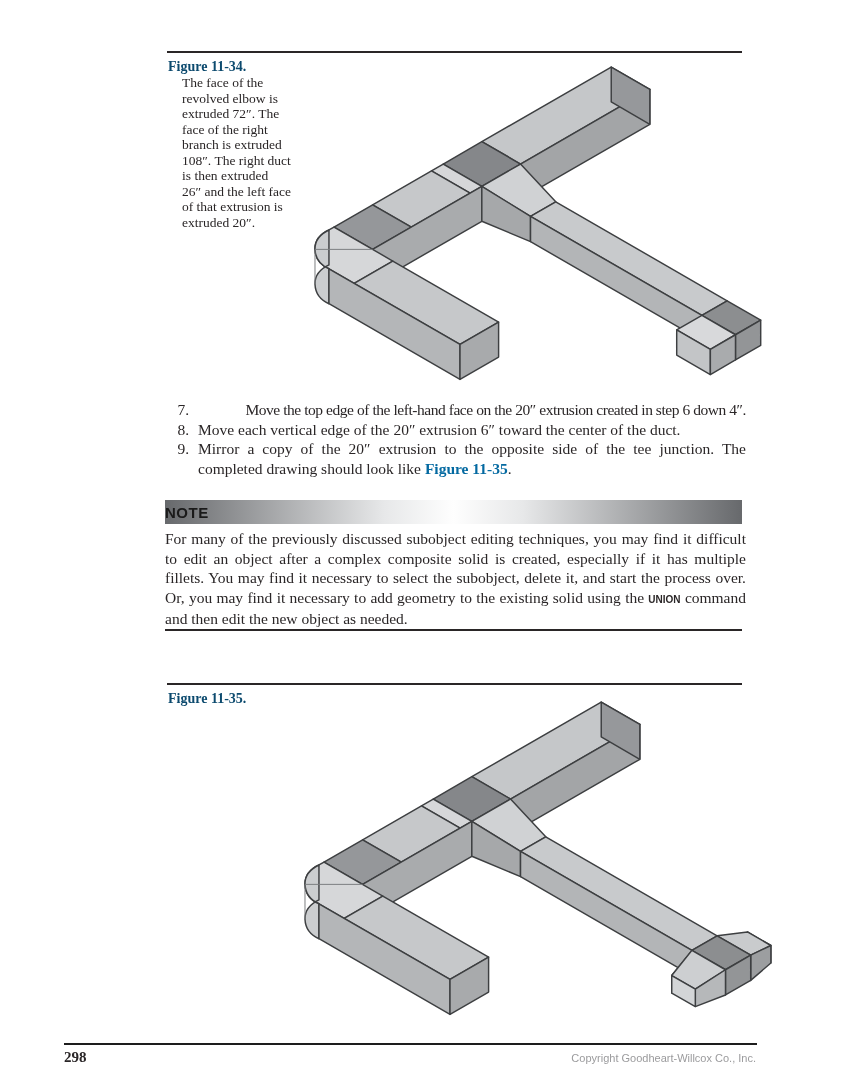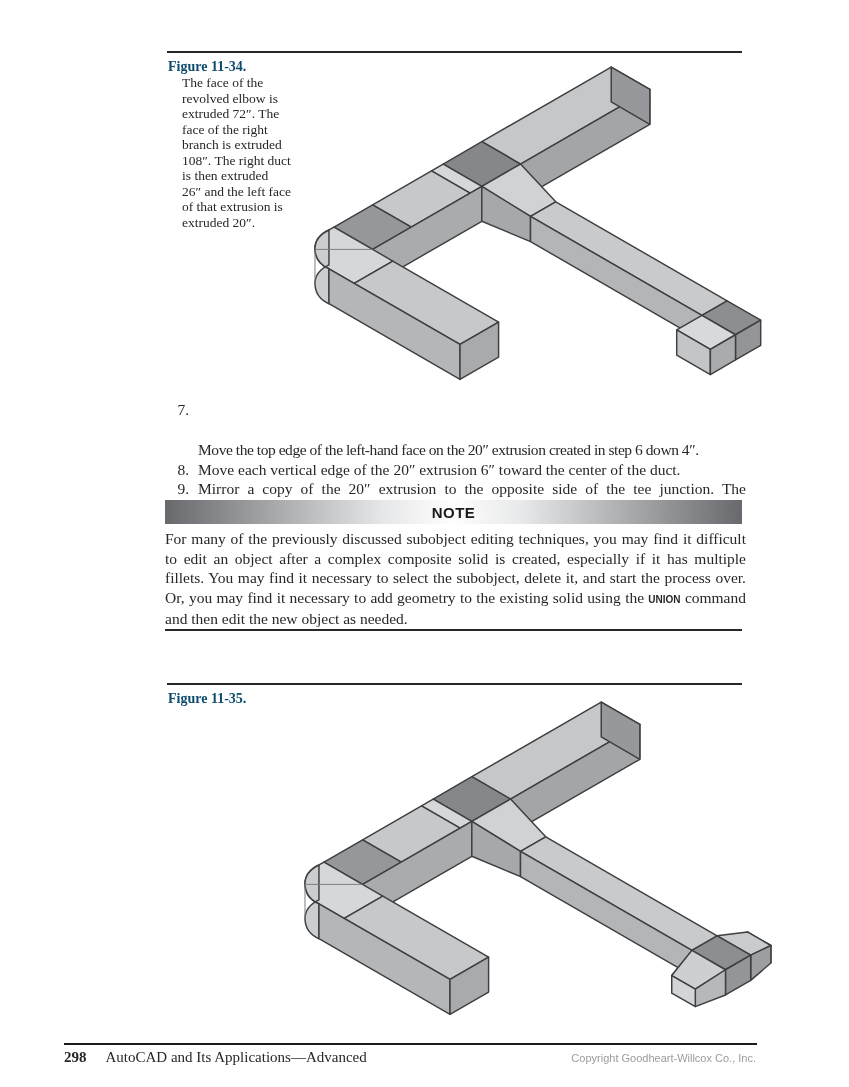--- a/index.html
+++ b/index.html
@@ -13,27 +13,27 @@
   .rule{background:#2a2627;height:2px;}
   
   .fig-caption{width:134px;font-size:13.5px;line-height:15.5px;}
   .fig-label{font-weight:bold;color:#0c4a6e;font-size:14px;line-height:16px;}
   .fig-text{white-space:pre-line;margin-left:14px;}
   
   .steps{left:170px;top:400px;width:576px;font-size:15.5px;line-height:19.5px;}
   .step-row{display:flex;align-items:flex-start;}
   .step-num{width:19px;text-align:right;flex:0 0 19px;}
   .step-body{margin-left:9px;flex:1;text-align:justify;}
-  .step-body.one-line{white-space:nowrap;letter-spacing:-0.45px;text-align:left;margin-top:40px;}
+  .step-body.one-line{white-space:nowrap;letter-spacing:-0.45px;text-align:right;}
   .fig-ref{font-weight:bold;color:#0369a1;}
   
   .note-banner{
     left:165px;top:500px;width:577px;height:24px;
     background:linear-gradient(90deg,#67696c 0%,#e7e8e9 38%,#fefefe 50%,#e7e8e9 62%,#67696c 100%);
-    display:flex;align-items:center;justify-content:center;
+    display:flex;align-items:center;justify-content:flex-start;
   }
   .note-title{
     font-family:"Liberation Sans", sans-serif;font-weight:bold;
     font-size:15px;color:#1a1a1a;letter-spacing:0.5px;
   }
   .note-par{
     left:165px;top:529px;width:581px;
     font-size:15.5px;line-height:19.6px;text-align:justify;
   }
   .cmd{font-family:"Liberation Sans", sans-serif;font-weight:bold;font-size:10px;}
@@ -154,15 +154,14 @@
       <polygon points="-5.2,7 129.9,85 129.9,121 -5.2,43" fill="#b4b6b8" stroke="#3d3f41" stroke-width="1.5" stroke-linejoin="round"></polygon>
       <polygon points="129.9,85 169.7,62 169.7,98 129.9,121" fill="#a8aaac" stroke="#3d3f41" stroke-width="1.5" stroke-linejoin="round"></polygon>
       <path d="M39.8,-13 L-19.6,-13" fill="none" stroke="#7a7c7e" stroke-width="1" stroke-linejoin="round"></path>
       <path d="M-19.6,-13 L-19.6,23" fill="none" stroke="#7a7c7e" stroke-width="1" stroke-linejoin="round"></path>
     </g>
 </svg>
 
 <div class="abs footer-rule"></div>
 <div class="abs footer-left">
   <span class="page-num">298</span>
-  <span class="book-title">AutoCAD and Its Applications—Advanced</span>
 </div>
 <div class="abs footer-copy">Copyright Goodheart-Willcox Co., Inc.</div>
 
 </body></html>

